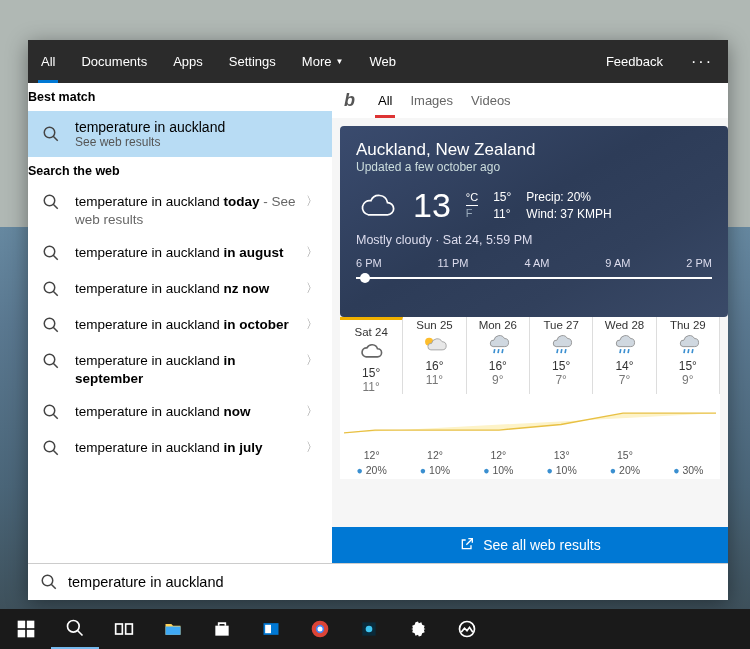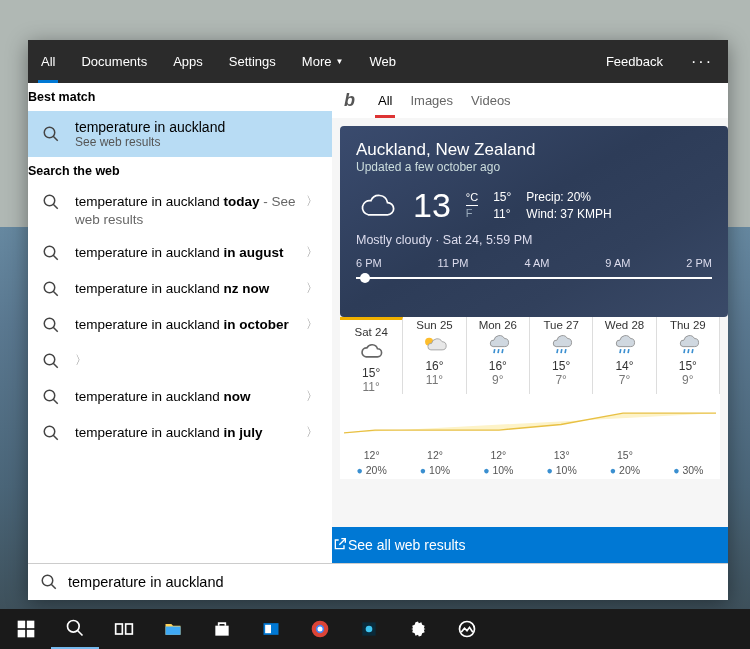--- a/index.html
+++ b/index.html
@@ -58,22 +58,22 @@
   .fc-ic { width:26px; height:22px; margin:3px 0; }
   .fc-ic svg { width:100%; height:100%; }
   .fc-hi { font-size:12px; }
   .fc-lo { font-size:12px; color:#777; }
   .temp-chart { margin:0 8px; background:#fff; padding:6px 4px 2px; position:relative; height:55px; }
   .temp-chart svg { width:100%; height:100%; }
   .temp-labels, .precip-row { display:flex; margin:0 8px; background:#fff;align-items:flex-end; }
   .temp-labels div, .precip-row div { flex:1; text-align:center; font-size:10.5px; color:#555; }
   .precip-row { padding:3px 0; }
   .precip-row span.drop { color:#3a8fd0; }
-  .see-all { background:#0078d4; color:#fff; height:36px; display:flex; align-items:center; 
-    font-size:14px; cursor:pointer; margin-top:auto; }
+  .see-all { background:#0078d4; color:#fff; height:36px; display:flex; align-items:center; justify-content:center;
+    font-size:14px; cursor:pointer; gap:8px; margin-top:auto; }
   .search-bar { height:37px; display:flex; align-items:center; border-top:1px solid #ccc; background:#fff; }
   .search-bar .mag { margin:0 10px 0 12px; }
   .search-bar input { flex:1; border:none; outline:none; font-size:14.5px; }
   .taskbar { position:absolute; bottom:0; left:0; right:0; height:40px; background:#1a1a1a;
     display:flex; align-items:center; padding:0 2px; gap:1px; }
   .tb-btn { width:48px; height:40px; display:flex; align-items:center; justify-content:center; cursor:pointer; color:#fff; }
   .tb-btn.active { border-bottom:2px solid #76b9ed; }
   .tb-btn svg { width:20px; height:20px; }
 </style>
 </head>
@@ -141,20 +141,21 @@
                 <line x1="15" y1="15" x2="21" y2="21" stroke-width="2"></line>
               </svg></span>
   <span class="text">temperature in auckland <span class="bold">in october</span><span class="see"></span></span>
   <span class="chev">〉</span>
           </div>
           <div class="sugg">
             <span class="mag"><svg viewBox="0 0 24 24">
                 <circle cx="10" cy="10" r="7" stroke-width="2"></circle>
                 <line x1="15" y1="15" x2="21" y2="21" stroke-width="2"></line>
               </svg></span>
+  <span class="text">temperature in auckland <span class="bold">in september</span><span class="see"></span></span>
   <span class="chev">〉</span>
           </div>
           <div class="sugg">
             <span class="mag"><svg viewBox="0 0 24 24">
                 <circle cx="10" cy="10" r="7" stroke-width="2"></circle>
                 <line x1="15" y1="15" x2="21" y2="21" stroke-width="2"></line>
               </svg></span>
   <span class="text">temperature in auckland <span class="bold">now</span><span class="see"></span></span>
   <span class="chev">〉</span>
           </div>

